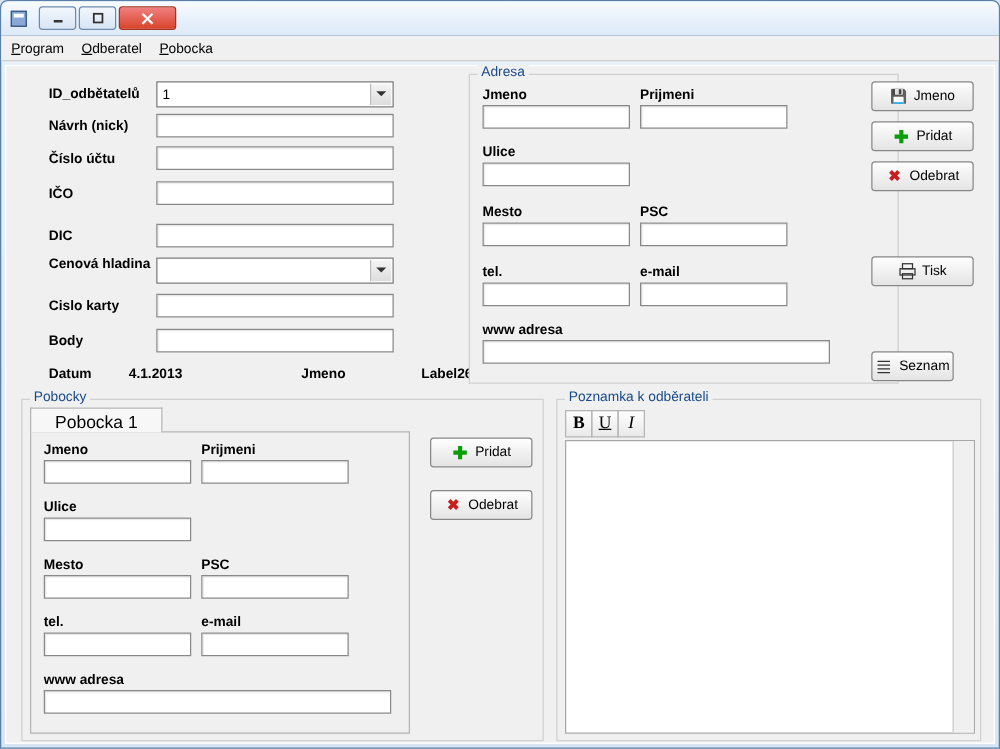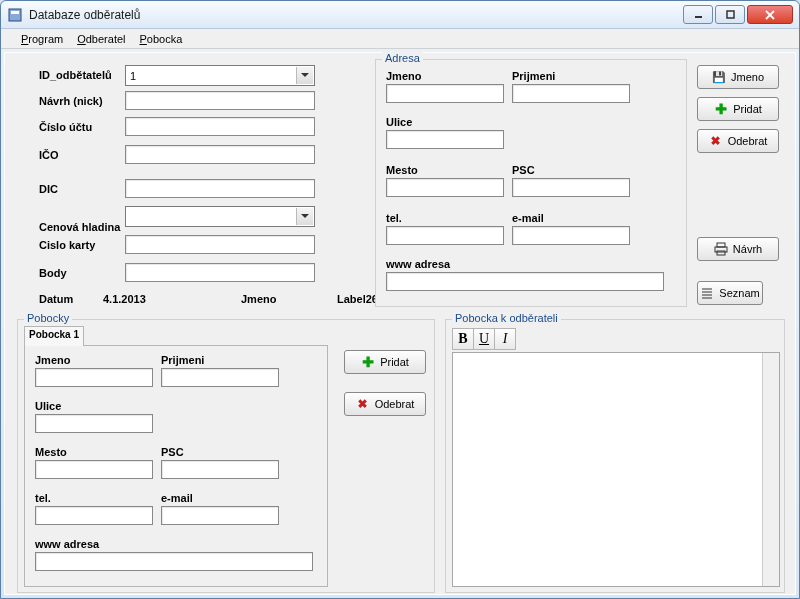--- a/index.html
+++ b/index.html
@@ -55,21 +55,21 @@
     border-color: #a83220;
     color: #fff;
     font-weight: bold;
   }
   .menubar {
     height: 20px;
     background: #f0f0f0;
     border-bottom: 1px solid #d0d0d0;
     display: flex;
     align-items: center;
-    padding: 0 20px;
+    padding: 0 8px;
     gap: 14px;
   }
   .menubar .menu-item {
     color: #000;
     cursor: default;
   }
   .menubar .menu-item u { text-decoration: underline; }
   .content {
     flex: 1;
     background: #f0f0f0;
@@ -150,24 +150,23 @@
   }
   .btn .icon { width: 14px; height: 14px; display:flex; align-items:center; justify-content:center; }
   .icon-plus { color: #0b9e0b; font-size: 14px; font-weight: bold; }
   .icon-x { color: #c81e1e; font-size: 12px; font-weight: bold; }
   .tab {
     position: absolute;
     height: 20px;
     border: 1px solid #b5b5b5;
     border-bottom: none;
     background: #f7f7f7;
-    padding: 2px 4px;
-    font-size: 10px;
+    padding: 2px 19px;
+    font-size: 14px;
     z-index: 2;
-    font-weight: bold;
   }
   .tabpane {
     position: absolute;
     border: 1px solid #b5b5b5;
     background: #f0f0f0;
   }
   .toolbar {
     position: absolute;
     display: flex;
     gap: 0;
@@ -201,21 +200,20 @@
 </head>
 <body>
 
 <div class="window">
 
   <div class="titlebar">
     <svg class="app-icon" viewBox="0 0 16 16">
         <rect x="2" y="2" width="12" height="12" fill="#88a8d8" stroke="#2a4a7a"></rect>
         <rect x="4" y="4" width="8" height="3" fill="#fff"></rect>
       </svg>
-    <div class="title">Databaze odběratelů</div>
     <div class="winbtns">
       <div class="winbtn">
           <svg width="9" height="9">
             <line x1="1" y1="7" x2="8" y2="7" stroke="#333" stroke-width="2"></line>
           </svg>
         </div>
       <div class="winbtn">
           <svg width="9" height="9">
             <rect x="1" y="1" width="7" height="7" fill="none" stroke="#333" stroke-width="1.5"></rect>
           </svg>
@@ -247,37 +245,37 @@
 
     <div class="label" style="left:34px; top:68px">Číslo účtu</div>
     <input class="input sunken" style="left: 120px; top: 64px; width: 190px;" value="">
 
     <div class="label" style="left:34px; top:96px">IČO</div>
     <input class="input sunken" style="left: 120px; top: 92px; width: 190px;" value="">
 
     <div class="label" style="left:34px; top:130px">DIC</div>
     <input class="input sunken" style="left: 120px; top: 126px; width: 190px;" value="">
 
-    <div class="label" style="left:34px; top:168px">Cenová hladina</div>
+    <div class="label" style="left:34px; top:152px">Cenová hladina</div>
     <div class="select" style="left:120px; top:153px; width:190px">
         <span></span>
       </div>
 
     <div class="label" style="left:34px; top:186px">Cislo karty</div>
     <input class="input sunken" style="left: 120px; top: 182px; width: 190px;" value="">
 
     <div class="label" style="left:34px; top:214px">Body</div>
     <input class="input sunken" style="left: 120px; top: 210px; width: 190px;" value="">
 
     <div class="label" style="left:34px; top:240px">Datum</div>
     <div class="label" style="left:98px; top:240px">4.1.2013</div>
     <div class="label" style="left:236px; top:240px">Jmeno</div>
     <div class="label" style="left:332px; top:240px">Label26</div>
 
-    <div class="fieldset" style="left:370px; top:6px; width:312px; height:248px">
+    <div class="fieldset" style="left:370px; top:6px; width:344px; height:248px">
       <div class="legend">Adresa</div>
 
       <div class="label" style="left:10px; top:10px">Jmeno</div>
       <input class="input sunken" style="left: 10px; top: 24px; width: 118px;" value="">
       <div class="label" style="left:136px; top:10px">Prijmeni</div>
       <input class="input sunken" style="left: 136px; top: 24px; width: 118px;" value="">
 
       <div class="label" style="left:10px; top:56px">Ulice</div>
       <input class="input sunken" style="left: 10px; top: 70px; width: 118px;" value="">
 
@@ -300,29 +298,29 @@
       <span>Jmeno</span>
     </div>
     <div class="btn" style="left:692px; top:44px; width:82px">
       <span class="icon icon-plus">✚</span>
       <span>Pridat</span>
     </div>
     <div class="btn" style="left:692px; top:76px; width:82px">
       <span class="icon icon-x">✖</span>
       <span>Odebrat</span>
     </div>
-    <div class="btn" style="left:692px; top:184px; width:82px">
+    <div class="btn" style="left:692px; top:152px; width:82px">
       <span class="icon">
           <svg width="14" height="14" viewBox="0 0 14 14">
             <rect x="3" y="1" width="8" height="4" fill="none" stroke="#333"></rect>
             <rect x="1" y="5" width="12" height="5" fill="none" stroke="#333"></rect>
             <rect x="3" y="9" width="8" height="4" fill="none" stroke="#333"></rect>
           </svg>
         </span>
-      <span>Návrh</span>
+      <span>Tisk</span>
     </div>
     <div class="btn" style="left:692px; top:228px; width:66px">
       <span class="icon">
           <svg width="14" height="14" viewBox="0 0 14 14">
             <line x1="2" y1="3" x2="12" y2="3" stroke="#333"></line>
             <line x1="2" y1="6" x2="12" y2="6" stroke="#333"></line>
             <line x1="2" y1="9" x2="12" y2="9" stroke="#333"></line>
             <line x1="2" y1="12" x2="12" y2="12" stroke="#333"></line>
           </svg>
         </span>
@@ -361,21 +359,21 @@
         <span class="icon icon-plus">✚</span>
         <span>Pridat</span>
       </div>
       <div class="btn" style="left:326px; top:72px; width:82px">
         <span class="icon icon-x">✖</span>
         <span>Odebrat</span>
       </div>
     </div>
 
     <div class="fieldset" style="left:440px; top:266px; width:340px; height:274px">
-      <div class="legend">Pobocka k odběrateli</div>
+      <div class="legend">Poznamka k odběrateli</div>
 
       <div class="toolbar" style="left:6px; top:8px">
         <div class="tbtn bold">B</div>
         <div class="tbtn und">U</div>
         <div class="tbtn ital">I</div>
       </div>
 
       <div class="textarea" style="left:6px; top:32px; width:328px; height:235px"></div>
     </div>
 

